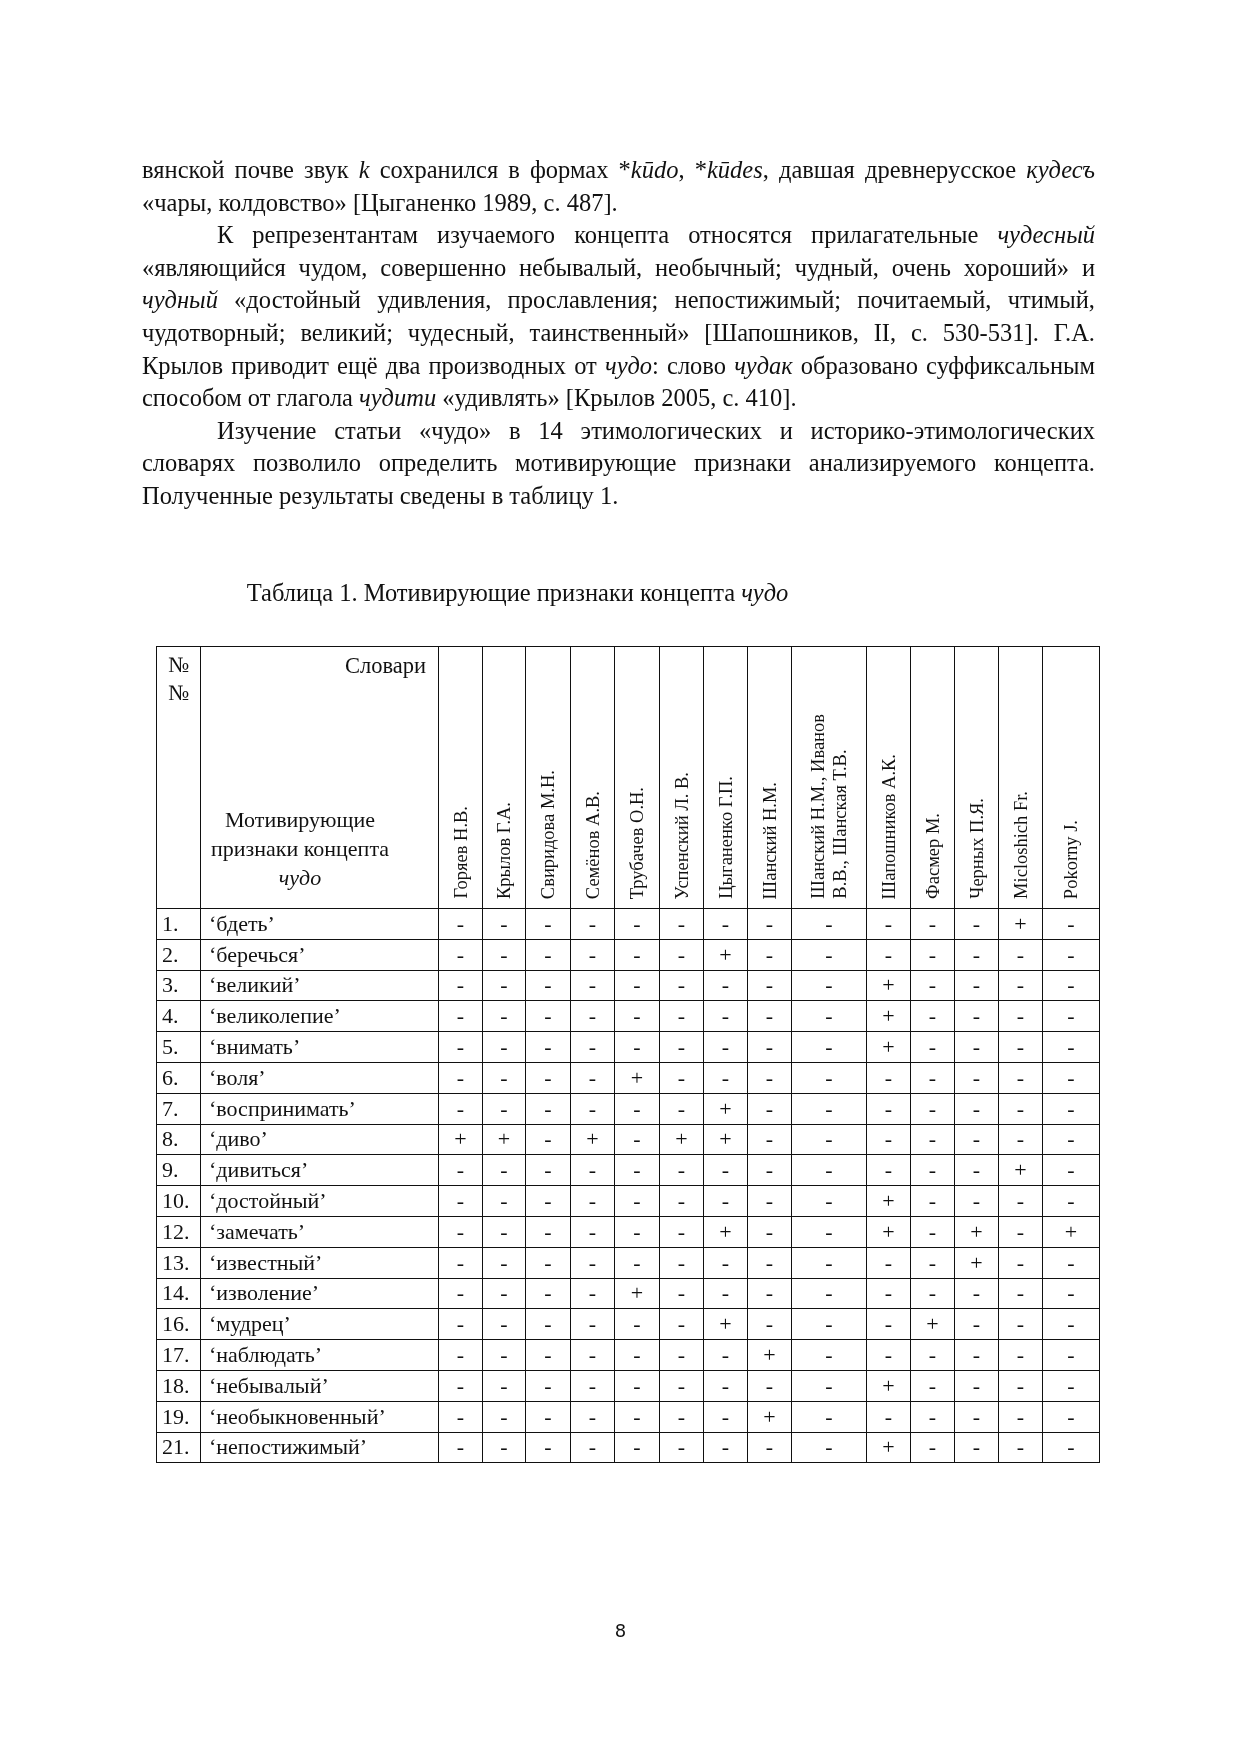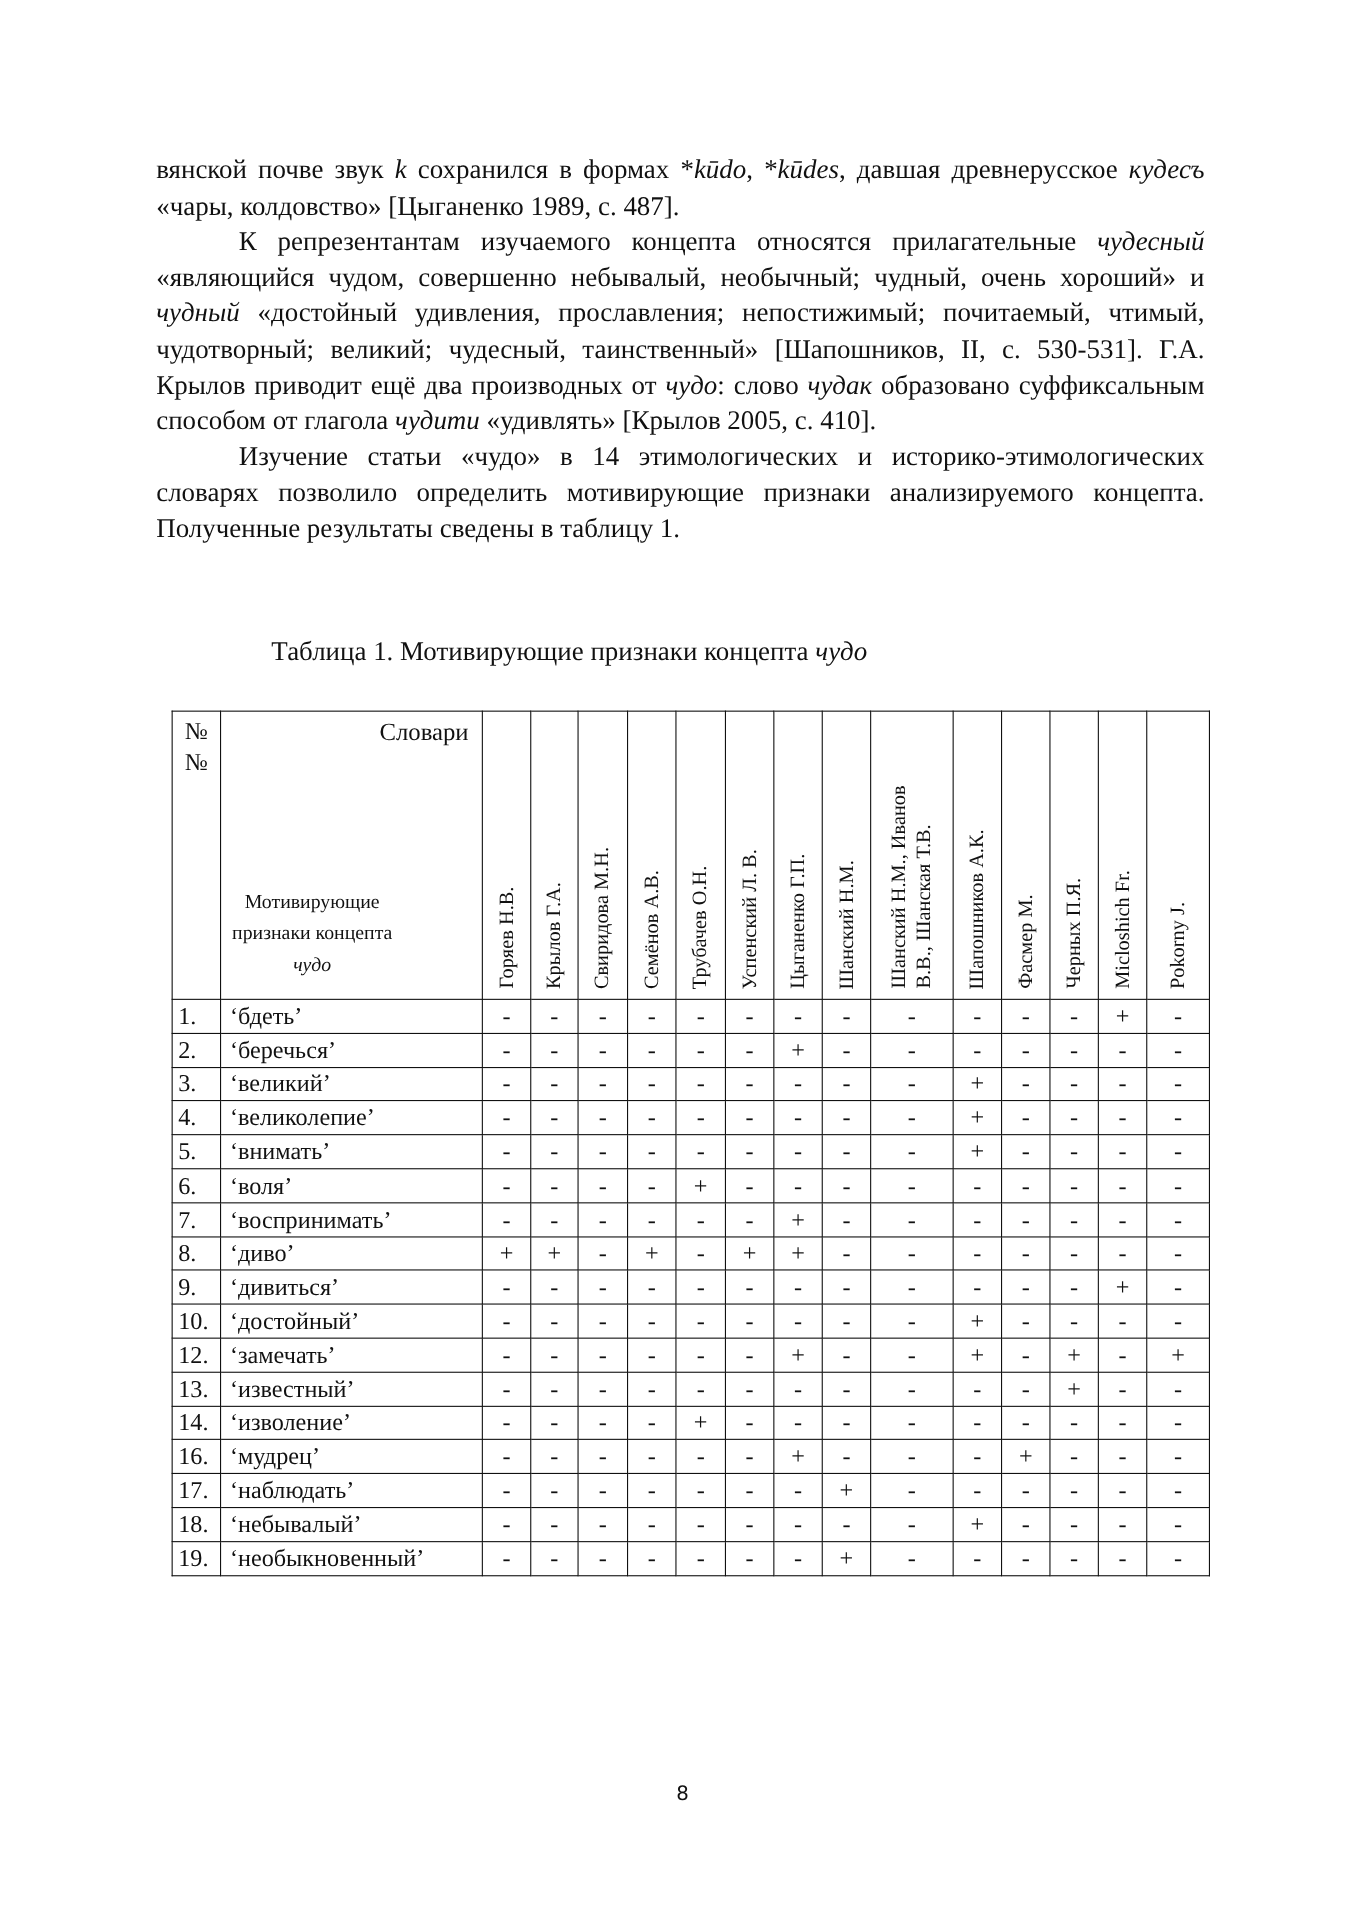--- a/index.html
+++ b/index.html
@@ -1,33 +1,33 @@
 <!DOCTYPE html>
 <html><head>
 <meta charset="utf-8">
 <style>
   html, body { margin: 0; padding: 0; background: #ffffff; }
   body { width: 1241px; height: 1754px; position: relative; overflow: hidden;
          font-family: "Liberation Serif", serif; color: #111111; }
-  .text-block { position: absolute; left: 142px; top: 139px; width: 953px;
+  .text-block { position: absolute; left: 142px; top: 154px; width: 953px;
                 font-size: 24.5px; line-height: 32.6px; text-align: justify; }
   .text-block p { margin: 0; }
   .indent { text-indent: 75px; }
   i { font-style: italic; }
   .caption { position: absolute; left: 0; width: 1035px; top: 578px; text-align: center;
              font-size: 24.5px; line-height: 30px; }
   table.dict-table { position: absolute; left: 156px; top: 646px; border-collapse: collapse;
                      table-layout: fixed; width: 943px; font-size: 22px; }
   table.dict-table td, table.dict-table th { border: 1.6px solid #111111; padding: 0; }
   .hdr-row { height: 262px; }
   .hdr-num { vertical-align: top; text-align: center; font-weight: normal; font-size: 22px;
              line-height: 28px; padding-top: 4px !important; }
   .hdr-feature { vertical-align: top; position: relative; font-weight: normal; text-align: center; }
   .hdr-feature .slovari { position: absolute; right: 12px; top: 6px; font-size: 22.5px; }
-  .hdr-feature .motiv { position: absolute; left: 10px; bottom: 16px; font-size: 18px; line-height: 29px; font-family: Liberation Serif, serif; }
+  .hdr-feature .motiv { position: absolute; left: 10px; bottom: 16px; font-size: 22px; line-height: 29px; font-family: Liberation Serif, serif; }
   .hdr-dict { vertical-align: bottom; font-weight: normal; position: relative; }
   .vert { writing-mode: vertical-rl; transform: rotate(180deg); white-space: pre-line;
           font-size: 18.5px; line-height: 22px; text-align: left;
           display: inline-block; padding-bottom: 3px; padding-top: 3px; }
   .body-row { height: 30.8px; }
   .cell-num { font-size: 22px; text-align: left; padding-left: 5px !important; line-height: 28px; }
   .cell-feature { font-size: 22px; padding-left: 8px !important; line-height: 28px; white-space: nowrap; }
   .cell-mark { text-align: center; font-size: 22px; line-height: 28px; }
   .page-number { position: absolute; left: 0; width: 1241px; top: 1620px; text-align: center;
                  font-family: "DejaVu Sans", sans-serif; font-size: 18px; }
@@ -388,16 +388,34 @@
         <td class="cell-mark">-</td>
         <td class="cell-mark">-</td>
         <td class="cell-mark">+</td>
         <td class="cell-mark">-</td>
         <td class="cell-mark">-</td>
         <td class="cell-mark">-</td>
         <td class="cell-mark">-</td>
         <td class="cell-mark">-</td>
         <td class="cell-mark">-</td>
       </tr>
+      <tr class="body-row">
+        <td class="cell-num">21.</td>
+        <td class="cell-feature">‘непостижимый’</td>
+        <td class="cell-mark">-</td>
+        <td class="cell-mark">-</td>
+        <td class="cell-mark">-</td>
+        <td class="cell-mark">-</td>
+        <td class="cell-mark">-</td>
+        <td class="cell-mark">-</td>
+        <td class="cell-mark">-</td>
+        <td class="cell-mark">-</td>
+        <td class="cell-mark">-</td>
+        <td class="cell-mark">+</td>
+        <td class="cell-mark">-</td>
+        <td class="cell-mark">-</td>
+        <td class="cell-mark">-</td>
+        <td class="cell-mark">-</td>
+      </tr>
     </tbody>
 </table>
 
 <div class="page-number">8</div>
 
 </body></html>

